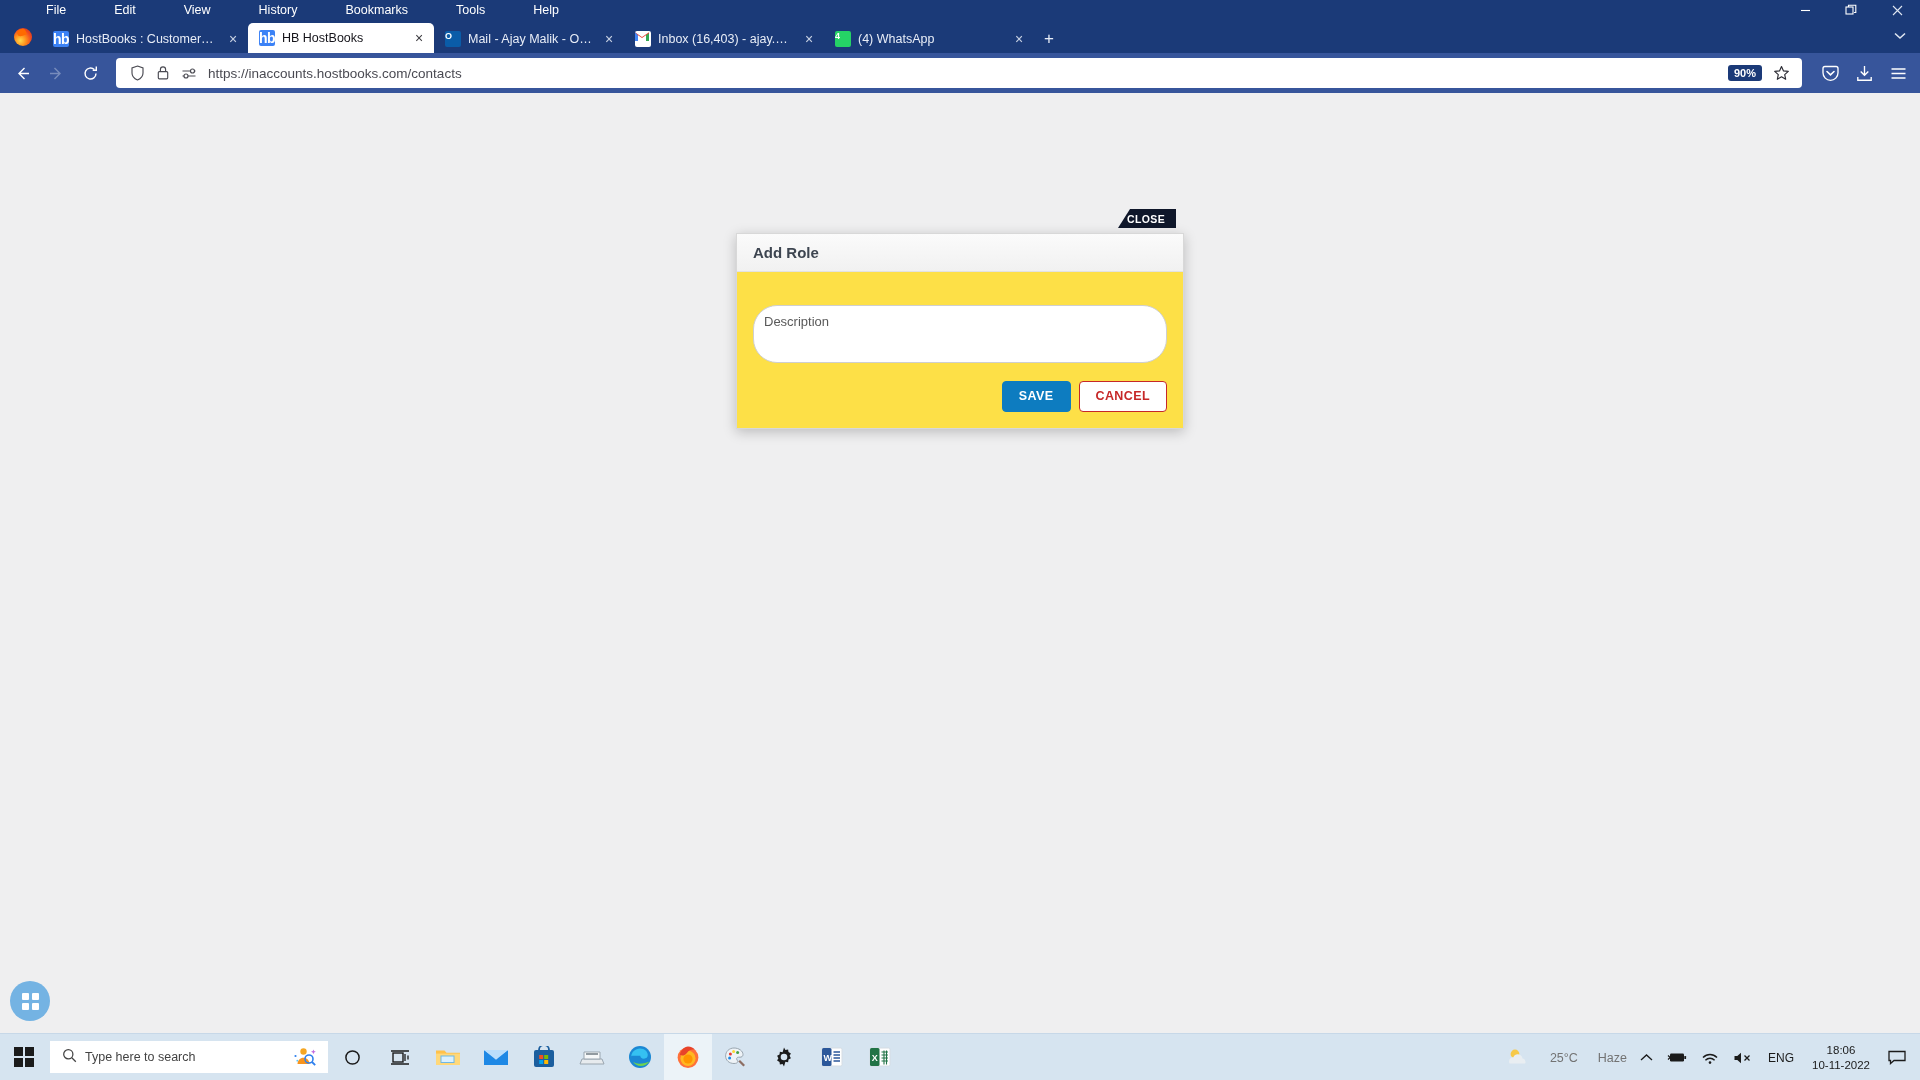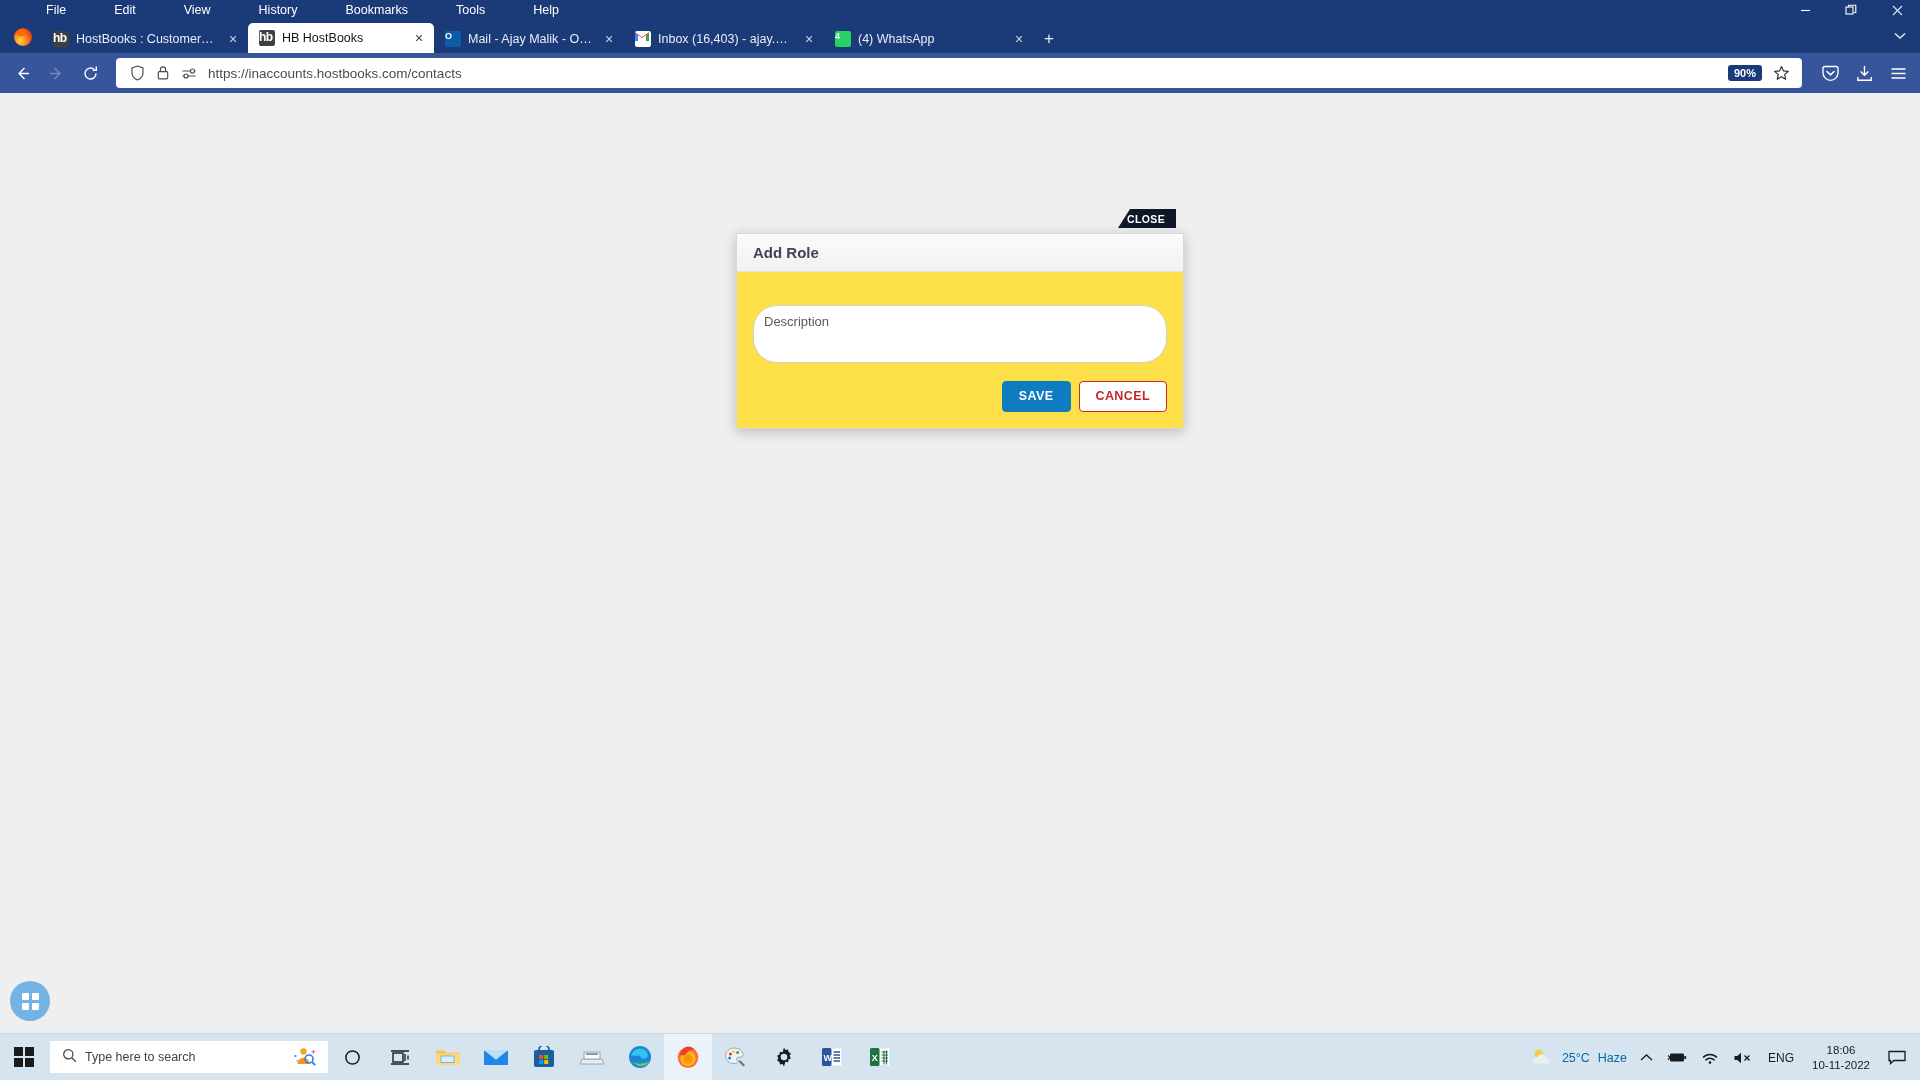--- a/index.html
+++ b/index.html
@@ -45,21 +45,21 @@
     border-radius: 50% 50% 0 50%; background: #ff6a00; transform: rotate(-20deg);
   }
   .tab {
     height: 29px; display: flex; align-items: center; gap: 7px;
     padding: 0 6px 0 11px; min-width: 0; color: #e8edf7; font-size: 12.5px;
     border-radius: 5px 5px 0 0; position: relative;
   }
   .tab.active { background: #ffffff; color: #15141a; height: 30px; }
   .tab .favicon { width: 16px; height: 16px; flex: 0 0 16px; border-radius: 2px; display: block; }
   .fav-hb {
-    background: #404040; color: #fff; font-size: 12px; font-weight: bold;
+    background: #3b82f6; color: #fff; font-size: 14px; font-weight: bold;
     display: flex; align-items: center; justify-content: center; letter-spacing: -.5px;
   }
   .fav-ol {
     background: #0a5ca8; color: #fff; font-size: 9px; font-weight: bold;
     display: flex; align-items: center; justify-content: center; border-radius: 2px;
   }
   .fav-gm { background: #fff; display: flex; align-items: center; justify-content: center; }
   .fav-wa {
     background: #25d366; border-radius: 50%; color: #fff; font-size: 9px; font-weight: bold;
     display: flex; align-items: center; justify-content: center;
@@ -172,21 +172,21 @@
   .tb-icon {
     width: 48px; height: 47px; display: flex; align-items: center; justify-content: center;
     position: relative;
   }
   .tb-icon.active { background: rgba(255,255,255,.55); }
   .tray {
     position: absolute; right: 0; top: 0; height: 47px; display: flex; align-items: center;
     gap: 0px; padding-right: 2px;
   }
   .tray .ti { height: 47px; display: flex; align-items: center; justify-content: center; padding: 0 7px; }
-  .tray .temp { font-size: 12.5px; color: #0369a1; display: flex; align-items: center; gap: 8px; padding: 0 6px 0 2px; }
+  .tray .temp { font-size: 12.5px; color: #737373; display: flex; align-items: center; gap: 20px; padding: 0 6px 0 2px; }
   .tray .clock {
     font-size: 11.5px; color: #1b1b1b; line-height: 15px; text-align: center; padding: 0 10px;
   }
   .tray .lang { font-size: 12px; color: #1b1b1b; padding: 0 8px; }
   .tray .actioncenter { padding: 0 12px 0 8px; }
 </style>
 </head>
 <body>
 
 <div class="browser">

